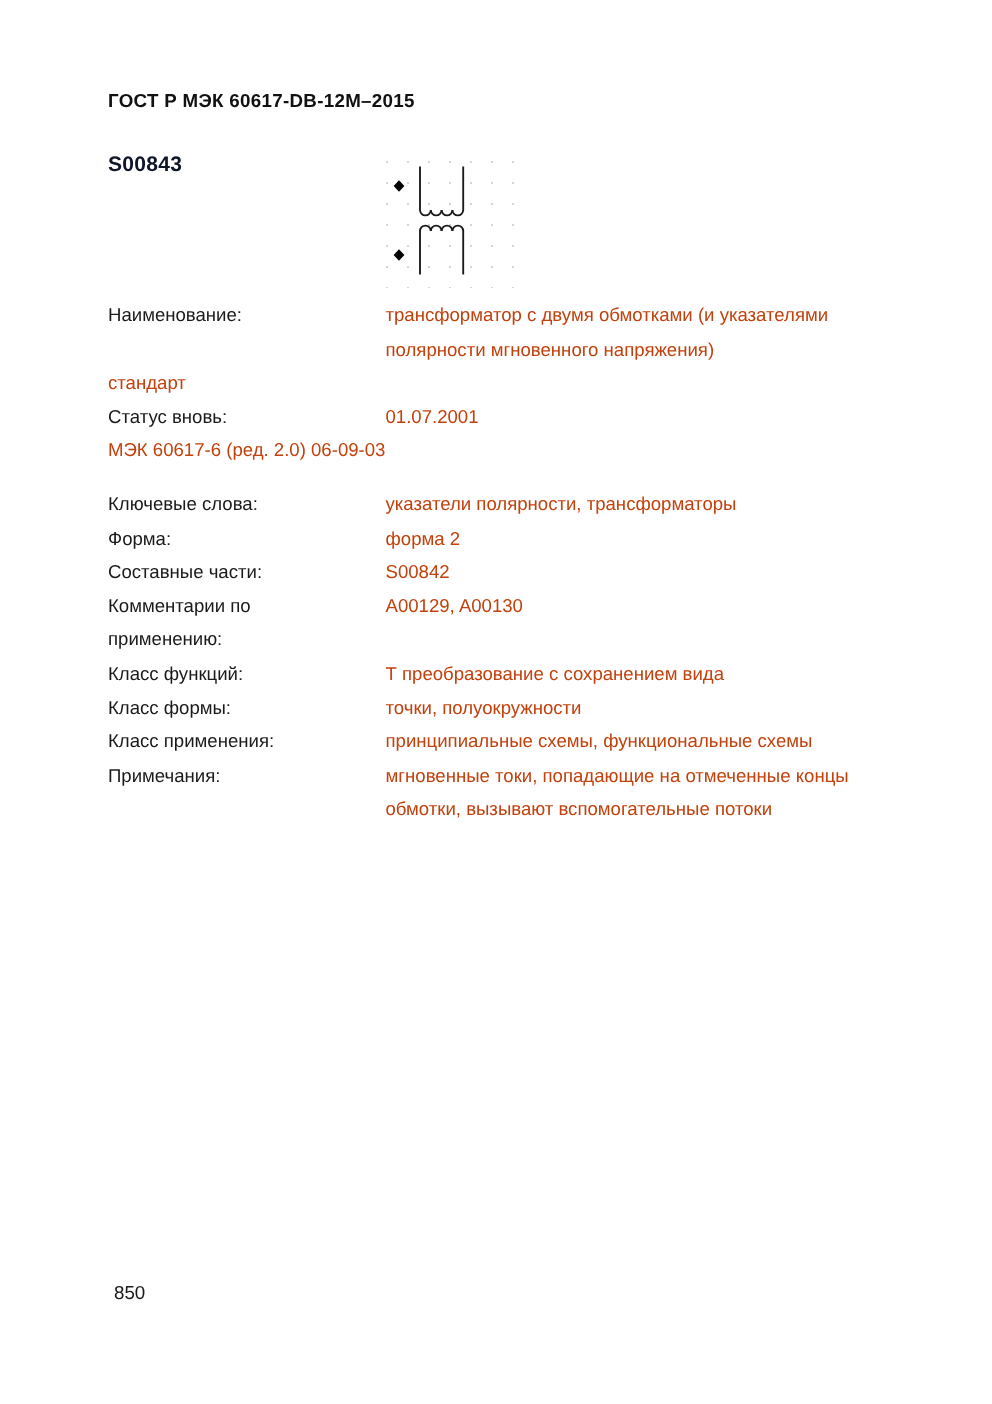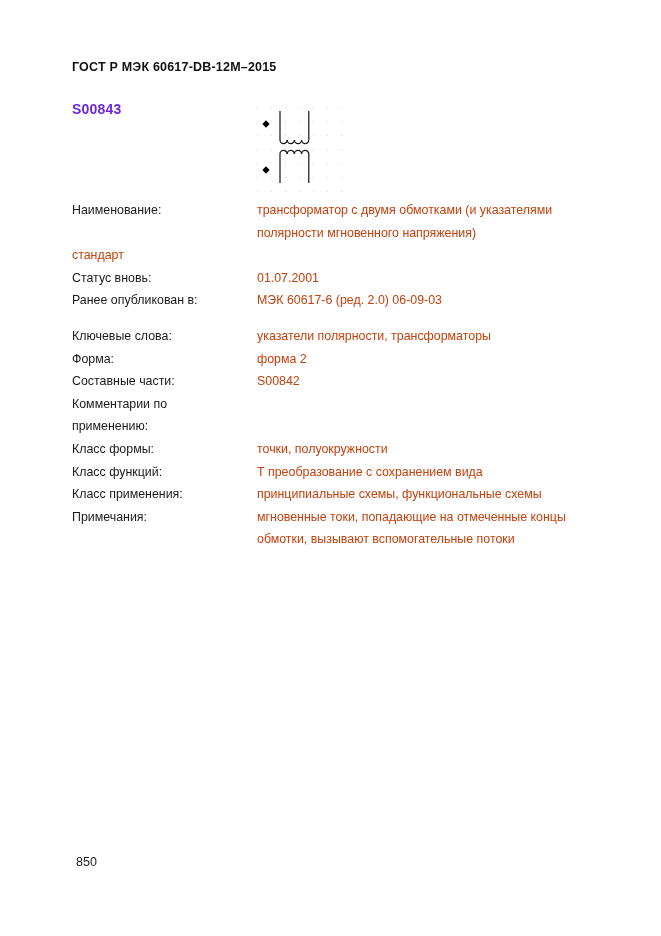--- a/index.html
+++ b/index.html
@@ -27,21 +27,21 @@
     letter-spacing: 0.2px;
     color: #111111;
     white-space: nowrap;
   }
   .symbol-code {
     position: absolute;
     left: 72px;
     top: 101px;
     font-size: 14px;
     font-weight: bold;
-    color: #6d28d9;
+    color: #0f172a;
     letter-spacing: 0.2px;
   }
   .figure {
     position: absolute;
     left: 252px;
     top: 102px;
     width: 92px;
     height: 90px;
   }
   .figure svg {
@@ -188,21 +188,20 @@
     <div class="spec-row">
       <div class="spec-value">стандарт</div>
     </div>
 
     <div class="spec-row">
       <div class="spec-label">Статус вновь:</div>
       <div class="spec-value">01.07.2001</div>
     </div>
 
     <div class="spec-row">
-      <div class="spec-label">Ранее опубликован в:</div>
       <div class="spec-value">МЭК 60617-6 (ред. 2.0) 06-09-03</div>
     </div>
 
     <div class="spec-row gap-before">
       <div class="spec-label">Ключевые слова:</div>
       <div class="spec-value">указатели полярности, трансформаторы</div>
     </div>
 
     <div class="spec-row">
       <div class="spec-label">Форма:</div>
@@ -210,30 +209,31 @@
     </div>
 
     <div class="spec-row">
       <div class="spec-label">Составные части:</div>
       <div class="spec-value">S00842</div>
     </div>
 
     <div class="spec-row">
       <div class="spec-label">Комментарии по
 применению:</div>
+      <div class="spec-value">A00129, A00130</div>
+    </div>
+
+    <div class="spec-row">
+      <div class="spec-label">Класс функций:</div>
+      <div class="spec-value">Т преобразование с сохранением вида</div>
     </div>
 
     <div class="spec-row">
       <div class="spec-label">Класс формы:</div>
       <div class="spec-value">точки, полуокружности</div>
-    </div>
-
-    <div class="spec-row">
-      <div class="spec-label">Класс функций:</div>
-      <div class="spec-value">Т преобразование с сохранением вида</div>
     </div>
 
     <div class="spec-row">
       <div class="spec-label">Класс применения:</div>
       <div class="spec-value">принципиальные схемы, функциональные схемы</div>
     </div>
 
     <div class="spec-row">
       <div class="spec-label">Примечания:</div>
       <div class="spec-value">мгновенные токи, попадающие на отмеченные концы

